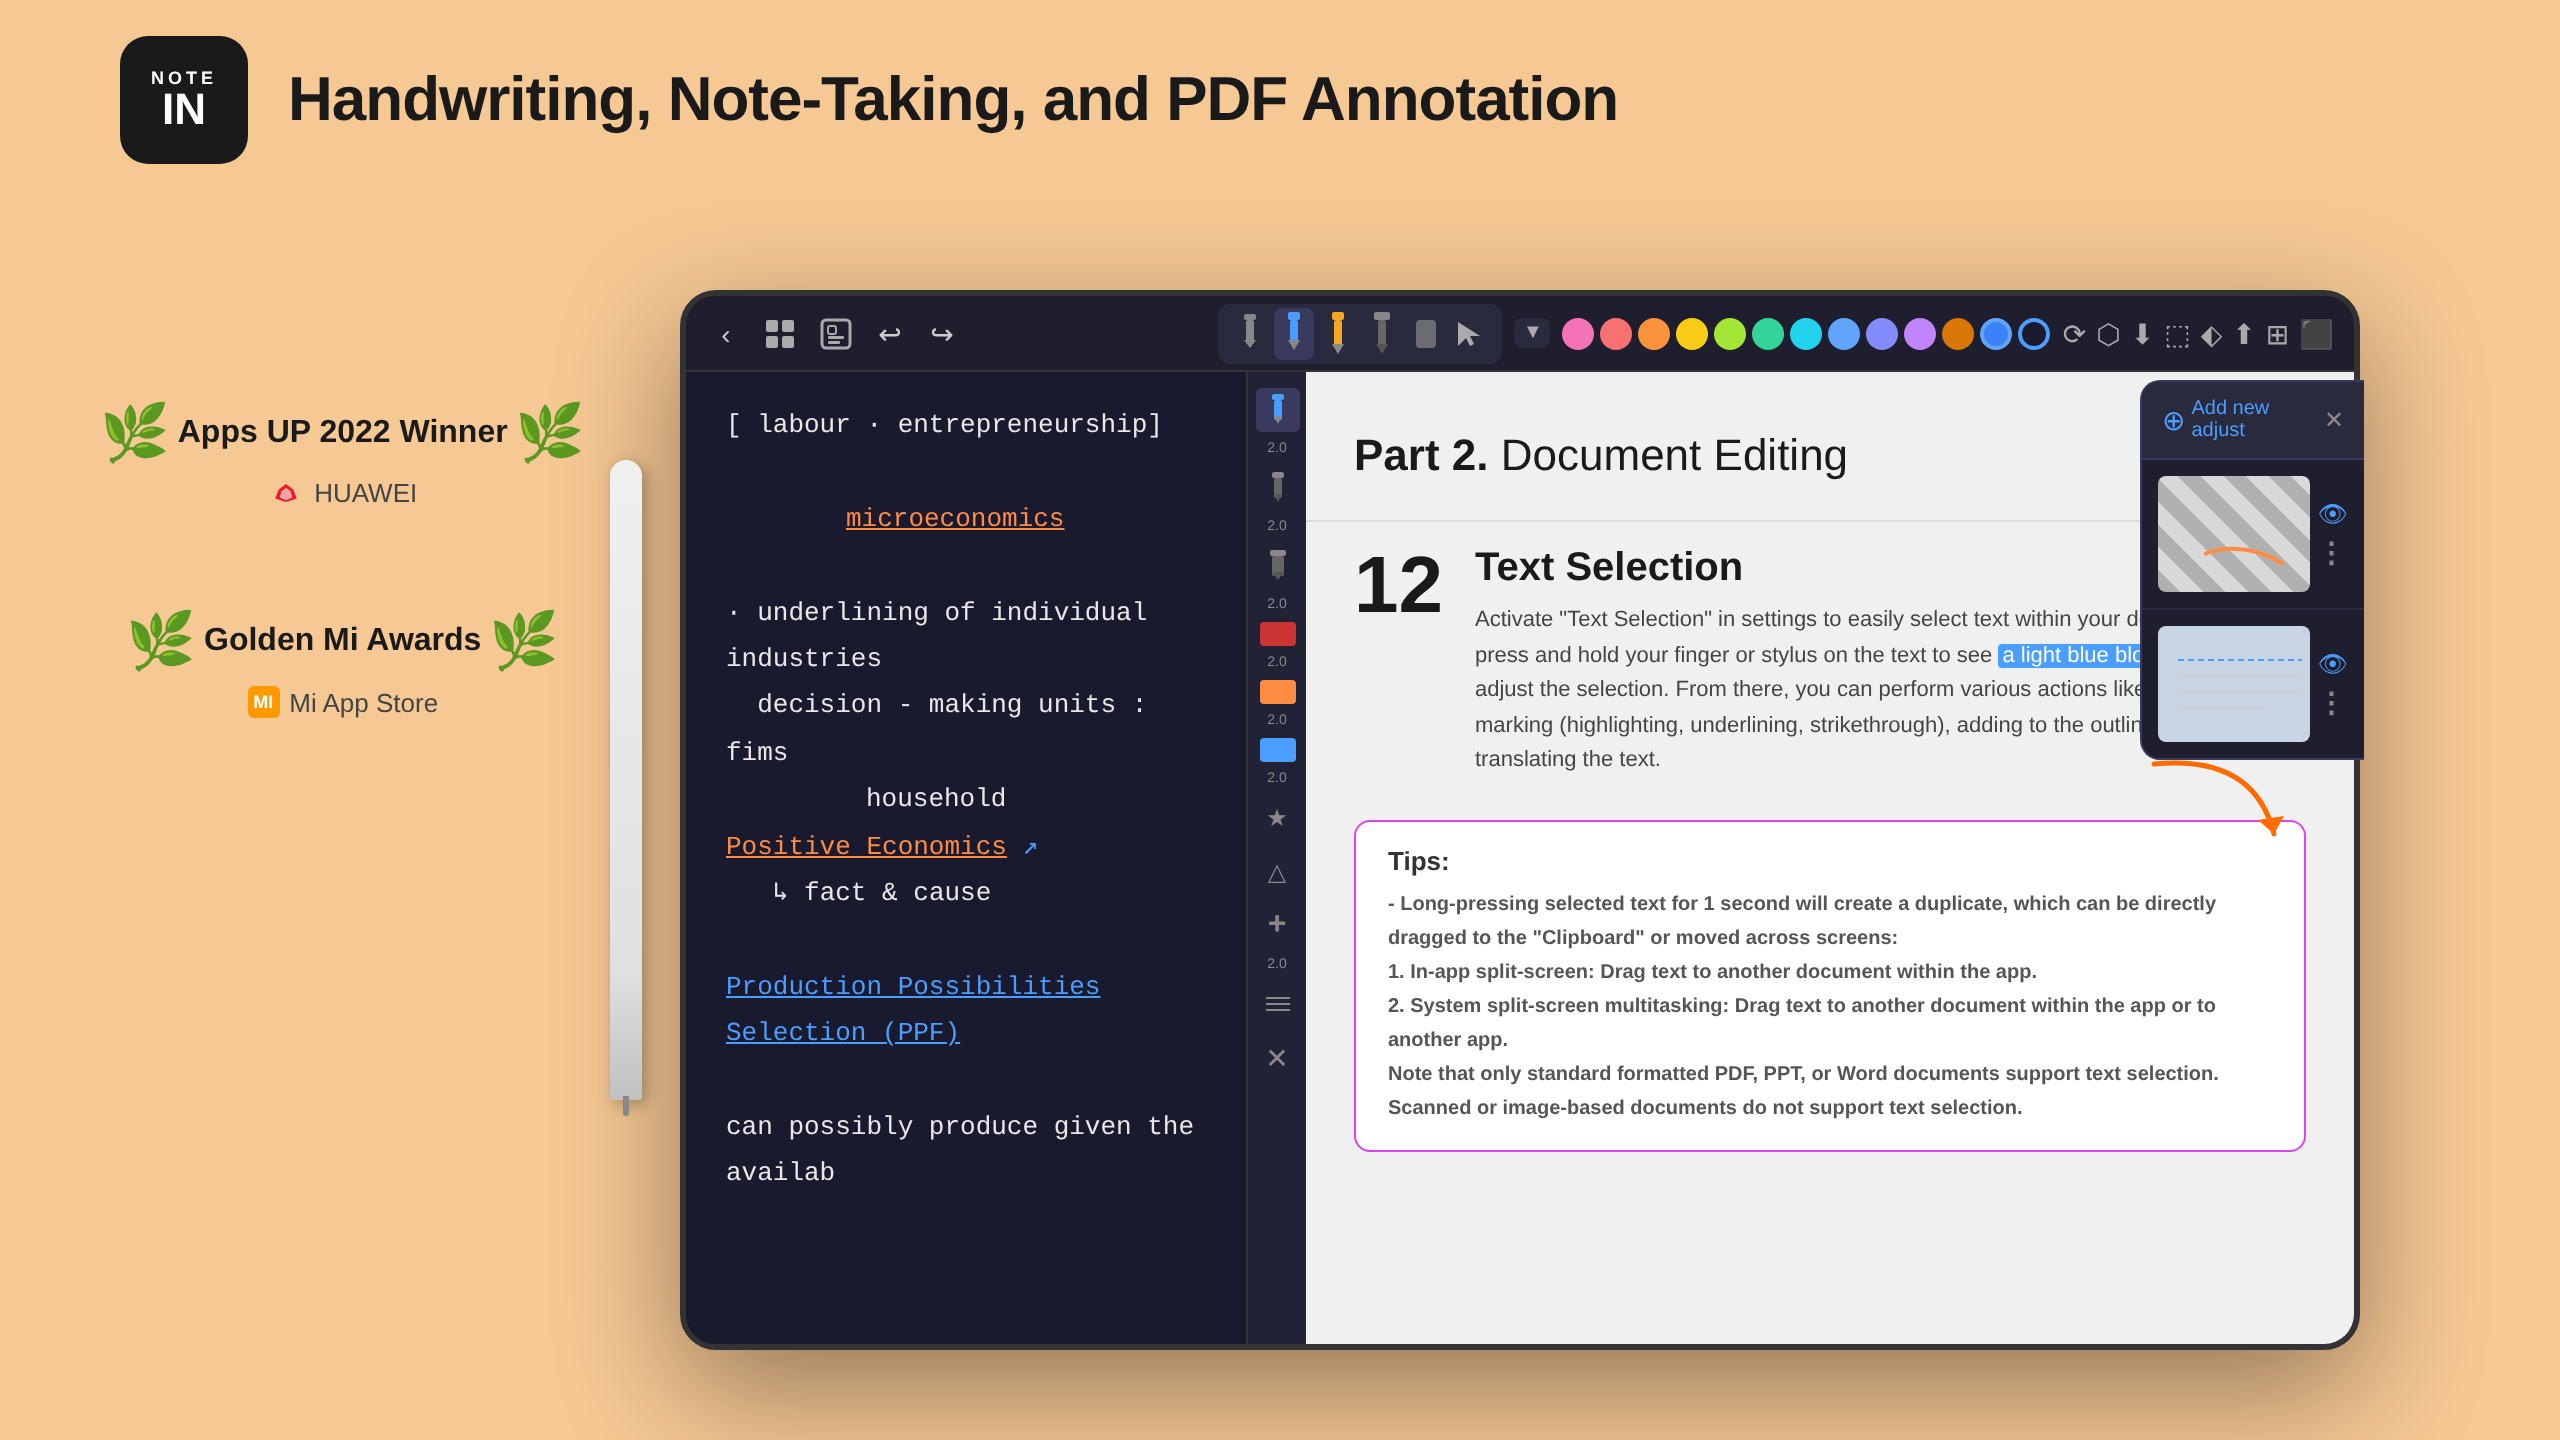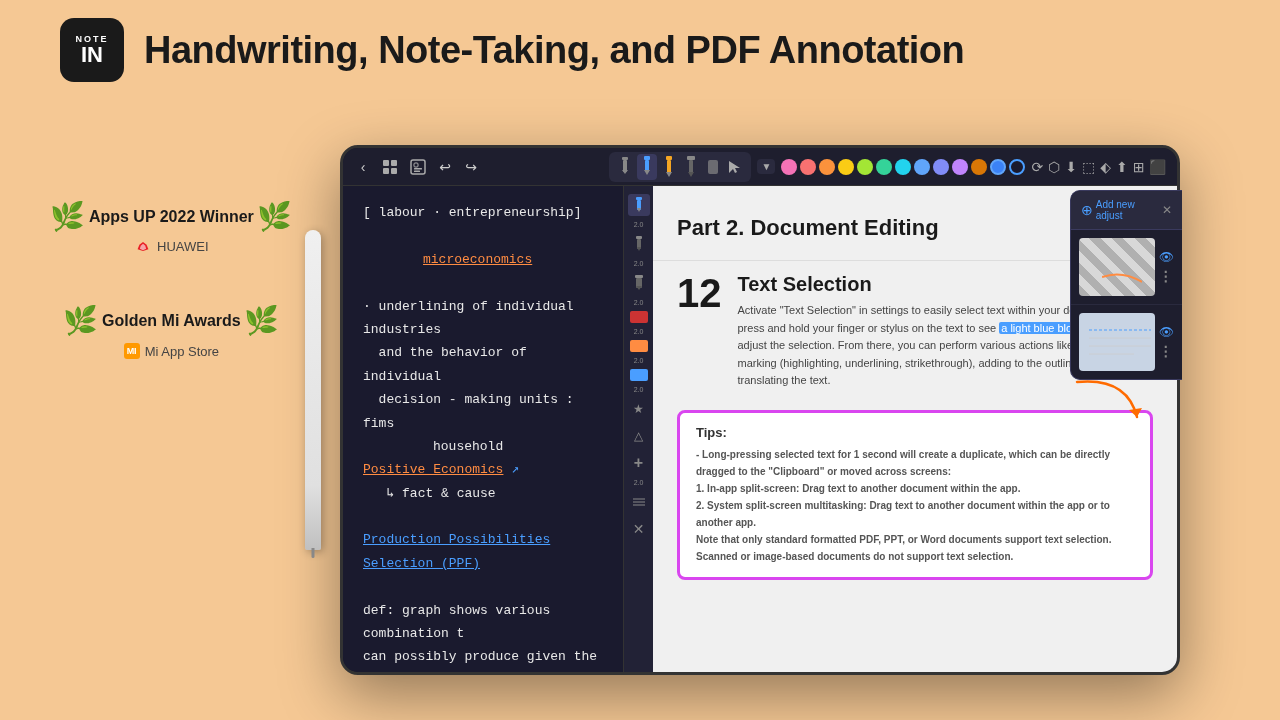--- a/index.html
+++ b/index.html
@@ -40,21 +40,21 @@
     }
 
     .logo-in {
       color: #fff;
       font-size: 22px;
       font-weight: 900;
       line-height: 1;
     }
 
     .header-title {
-      font-size: 38px;
+      font-size: 31px;
       font-weight: 900;
       color: #1a1a1a;
       letter-spacing: -0.5px;
     }
 
     
     .awards-container {
       position: absolute;
       left: 50px;
       top: 200px;
@@ -368,21 +368,21 @@
       padding: 0 2px;
       border-radius: 2px;
     }
 
     
     .tips-box {
       margin: 8px 24px;
       background: white;
       border-radius: 8px;
       padding: 12px 16px;
-      border: 3px solid #d946ef;
+      border: 1px solid #d946ef;
     }
 
     .tips-title {
       font-size: 13px;
       font-weight: bold;
       color: #333;
       margin-bottom: 6px;
     }
 
     .tips-body {
@@ -563,34 +563,32 @@
 
       <div class="handwriting-panel">
         <div class="hw-text">
           <div>[ labour · entrepreneurship]</div>
           <br>
           <div style="margin-left:60px;">
             <span class="hw-orange">microeconomics</span>
           </div>
           <br>
           <div>· underlining of individual industries</div>
-          <div>&nbsp;&nbsp;and the behavior of individual</div>
           <div>&nbsp;&nbsp;decision - making units : fims</div>
           <div style="margin-left:70px;">household</div>
           <div>
             <span class="hw-orange">Positive Economics</span>
             <span style="color:#4a9eff;"> ↗</span>
           </div>
           <div>&nbsp;&nbsp;&nbsp;↳ fact &amp; cause</div>
           <br>
           <div>
             <span class="hw-blue">Production Possibilities Selection (PPF)</span>
           </div>
           <br>
-          <div>def: graph shows various combination t</div>
           <div>can possibly produce given the availab</div>
           
         </div>
 
         <div class="side-tool-strip">
           <div class="side-tool" style="background:#3a3a5e;border-radius:3px;">
             <svg width="12" height="18" viewBox="0 0 12 18" fill="none">
               <rect x="3" y="1" width="6" height="3" rx="1" fill="#4a9eff"></rect>
               <rect x="4" y="4" width="4" height="10" rx="1" fill="#4a9eff"></rect>
               <polygon points="6,16 4,12 8,12" fill="#888"></polygon>
@@ -631,21 +629,21 @@
             </svg>
           </div>
           <div class="side-tool" style="color:#888;font-size:14px;">✕</div>
         </div>
       </div>
 
       <div class="document-panel">
         <div class="doc-header">
           <div class="doc-part">
             <span>Part 2.</span>
-            <span style="font-weight:700;text-align:center;">Document Editing</span>
+            <span style="font-weight:400;text-align:center;">Document Editing</span>
           </div>
           <div class="doc-logo">
             <span class="doc-logo-note">NOTE</span>
             <span class="doc-logo-in">IN</span>
           </div>
         </div>
 
         <div class="doc-section">
           <div class="doc-number">12</div>
           <div class="doc-section-content">

